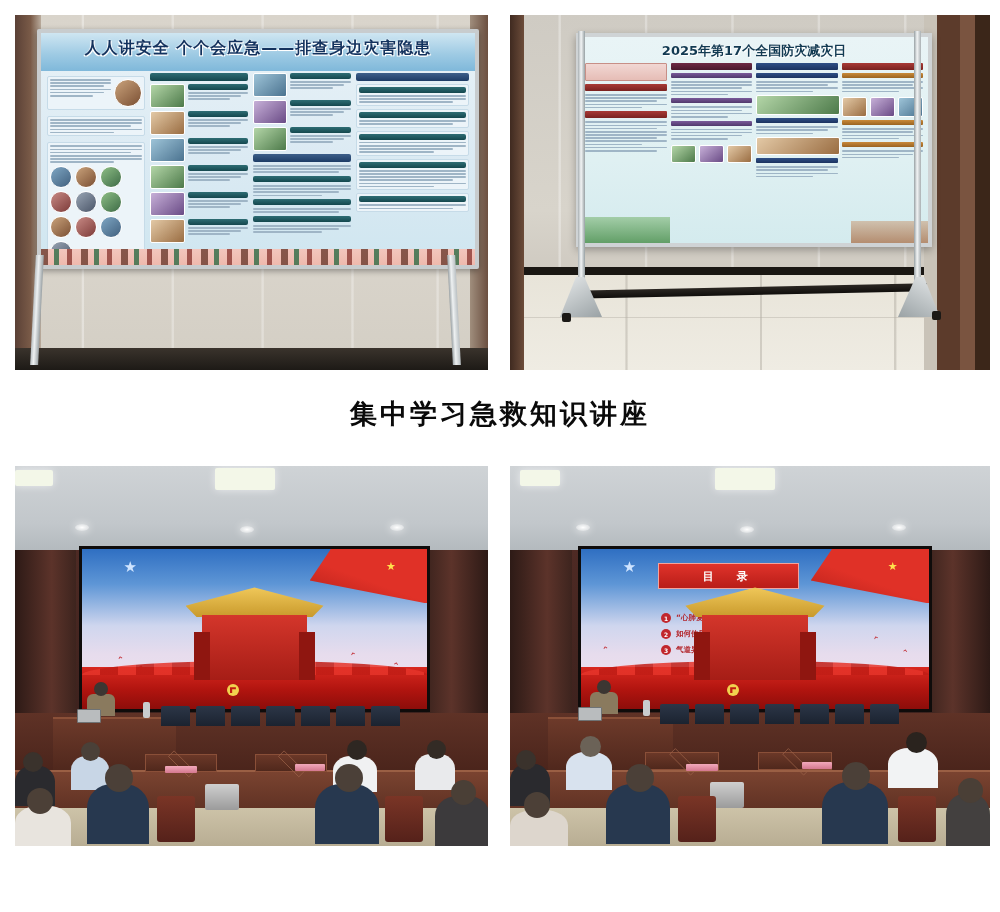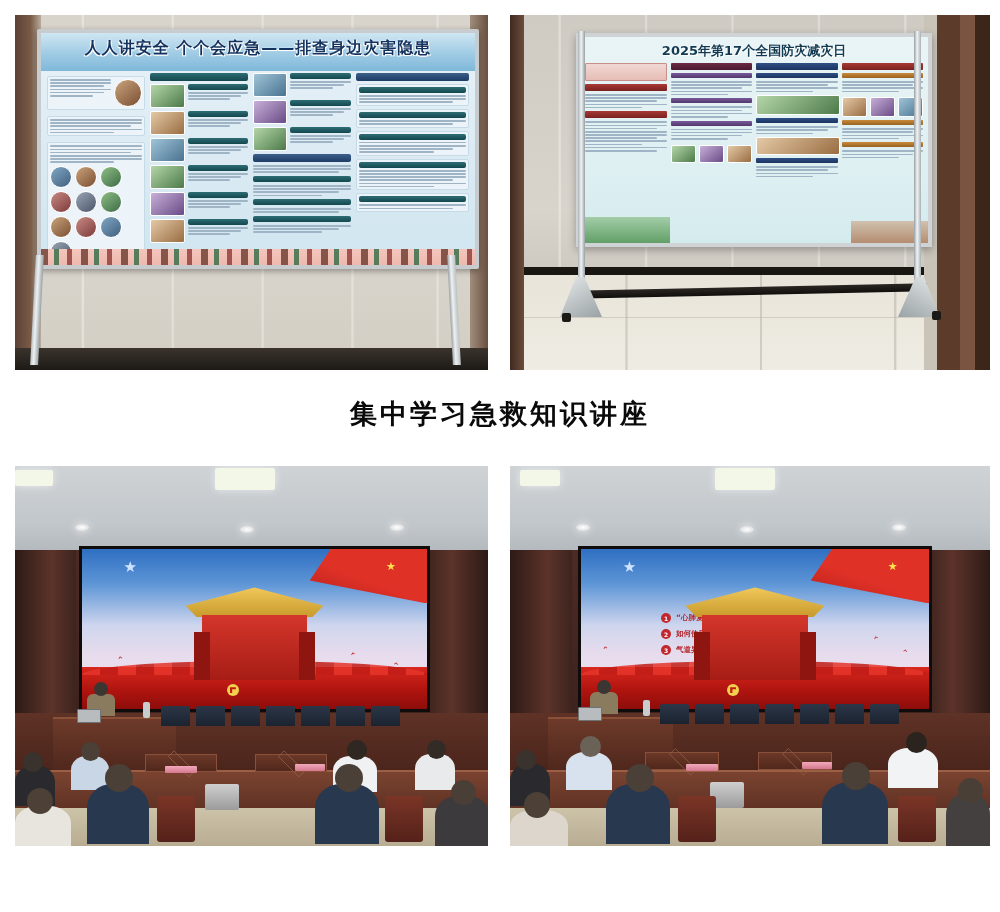--- a/index.html
+++ b/index.html
@@ -684,20 +684,21 @@
     <div class="wall-dark"></div>
     <div class="wood-l"></div>
     <div class="wood-r"></div>
 
     <div class="led" style="left:68px;top:80px;width:348px;height:160px">
       <div class="led-sky"></div>
       <div class="led-star">★</div>
       <div class="led-flagR"></div>
       <div class="led-flagstar">★</div>
 
+      <div class="toc-banner" style="top:14px">目　录</div>
 
       <div class="toc-list">
         <div class="toc-item">
           <span class="toc-num">1</span>
           <span>“心肺复苏”怎么做？</span>
         </div>
         <div class="toc-item">
           <span class="toc-num">2</span>
           <span>如何使用“救命神器”AED？</span>
         </div>

